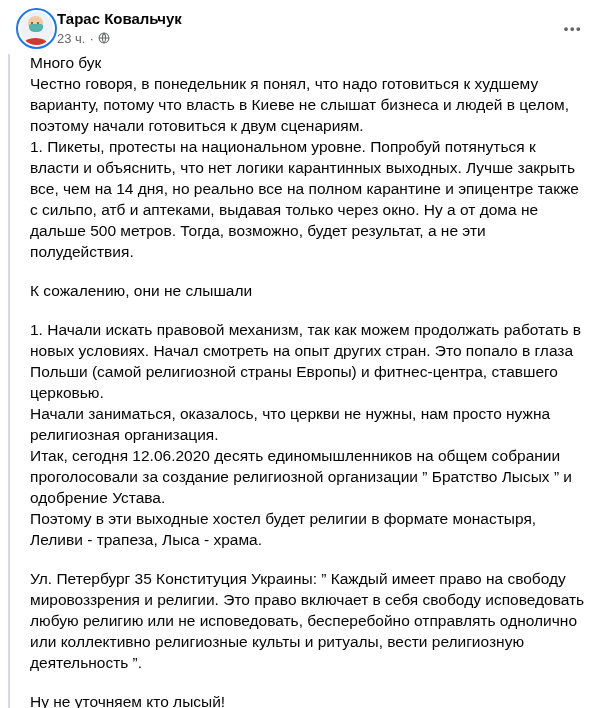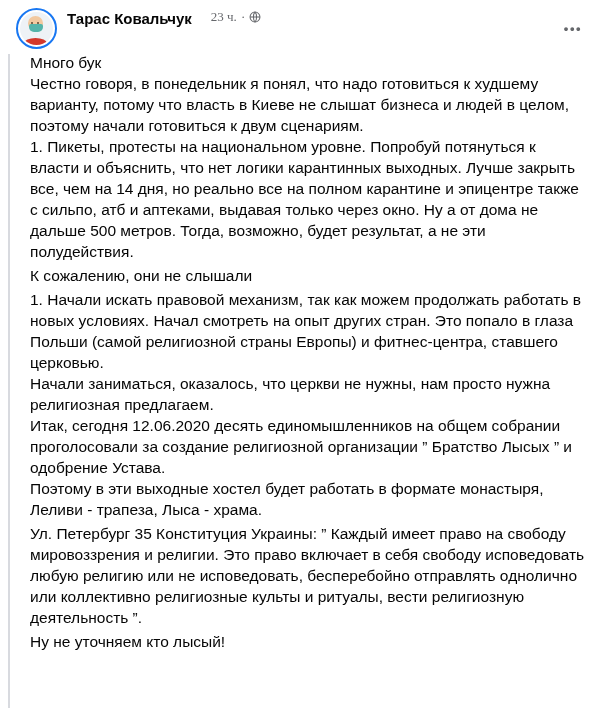--- a/index.html
+++ b/index.html
@@ -23,36 +23,36 @@
   }
   .avatar-img {
     width:100%; height:100%; border-radius:50%;
     background:#eef2f6; position:relative; overflow:hidden;
   }
   .av-red  { position:absolute; bottom:-4px; left:4px; width:23px; height:11px; background:#d4382c; border-radius:50%; }
   .av-head { position:absolute; top:4px; left:8px; width:15px; height:14px; background:#f2c9a0; border-radius:50% 50% 45% 45%; }
   .av-eye  { position:absolute; top:10px; width:2px; height:2px; background:#5a4632; border-radius:50%; }
   .av-eye.l{ left:11px; } .av-eye.r{ left:17px; }
   .av-mask { position:absolute; top:12px; left:8.5px; width:14px; height:8px; background:#54b4aa; border-radius:2px 2px 5px 5px; }
-  .header-text { margin-left:10px; padding-top:2px; display:flex; flex-direction:row; gap:19px; }
+  .header-text { padding-top:2px; display:flex; flex-direction:column; gap:3px; }
   .author { font-size:15px; font-weight:700; color:#050505; line-height:18px; cursor:pointer; }
-  .meta { display:flex; gap:4px; font-size:13px; color:#65676B; line-height:14px;font-family:Liberation Serif, serif; }
+  .meta { display:flex; align-items:center; gap:4px; font-size:13px; color:#65676B; line-height:14px; }
   .meta .timestamp { cursor:pointer; }
   .globe { display:inline-block; margin-top:1px; }
   .more-btn {
     position:absolute; right:2px; top:10px;
     color:#65676B; font-size:13px; font-weight:700; letter-spacing:1.5px;
     padding:4px 6px; border-radius:50%; cursor:pointer; line-height:13px;
   }
   
   .body-text {
     position:absolute; left:30px; top:52px; width:558px;
     font-size:15.5px; line-height:21px; color:#050505;
   }
-  .para + .para { margin-top:3px; }
+  .para + .para { margin-top:18px; }
 </style>
 </head>
 <body>
 
 <div class="left-rule"></div>
 
 <div class="header">
   <div class="avatar-ring">
     <div class="avatar-img">
       <div class="av-red"></div>
@@ -83,23 +83,23 @@
   <div class="para">
     <div>Много бук</div>
     <div>Честно говоря, в понедельник я понял, что надо готовиться к худшему варианту, потому что власть в Киеве не слышат бизнеса и людей в целом, поэтому начали готовиться к двум сценариям.</div>
     <div>1. Пикеты, протесты на национальном уровне. Попробуй потянуться к власти и объяснить, что нет логики карантинных выходных. Лучше закрыть все, чем на 14 дня, но реально все на полном карантине и эпицентре также с сильпо, атб и аптеками, выдавая только через окно. Ну а от дома не дальше 500 метров. Тогда, возможно, будет результат, а не эти полудействия.</div>
   </div>
   <div class="para">
     <div>К сожалению, они не слышали</div>
   </div>
   <div class="para">
     <div>1. Начали искать правовой механизм, так как можем продолжать работать в новых условиях. Начал смотреть на опыт других стран. Это попало в глаза Польши (самой религиозной страны Европы) и фитнес-центра, ставшего церковью.</div>
-    <div>Начали заниматься, оказалось, что церкви не нужны, нам просто нужна религиозная предлагаем.</div>
+    <div>Начали заниматься, оказалось, что церкви не нужны, нам просто нужна религиозная организация.</div>
     <div>Итак, сегодня 12.06.2020 десять единомышленников на общем собрании проголосовали за создание религиозной организации ” Братство Лысых ” и одобрение Устава.</div>
-    <div>Поэтому в эти выходные хостел будет работать в формате монастыря, Леливи - трапеза, Лыса - храма.</div>
+    <div>Поэтому в эти выходные хостел будет религии в формате монастыря, Леливи - трапеза, Лыса - храма.</div>
   </div>
   <div class="para">
     <div>Ул. Петербург 35 Конституция Украины: ” Каждый имеет право на свободу мировоззрения и религии. Это право включает в себя свободу исповедовать любую религию или не исповедовать, бесперебойно отправлять однолично или коллективно религиозные культы и ритуалы, вести религиозную деятельность ”.</div>
   </div>
   <div class="para">
     <div>Ну не уточняем кто лысый!</div>
 
   </div>
 </div>
 

